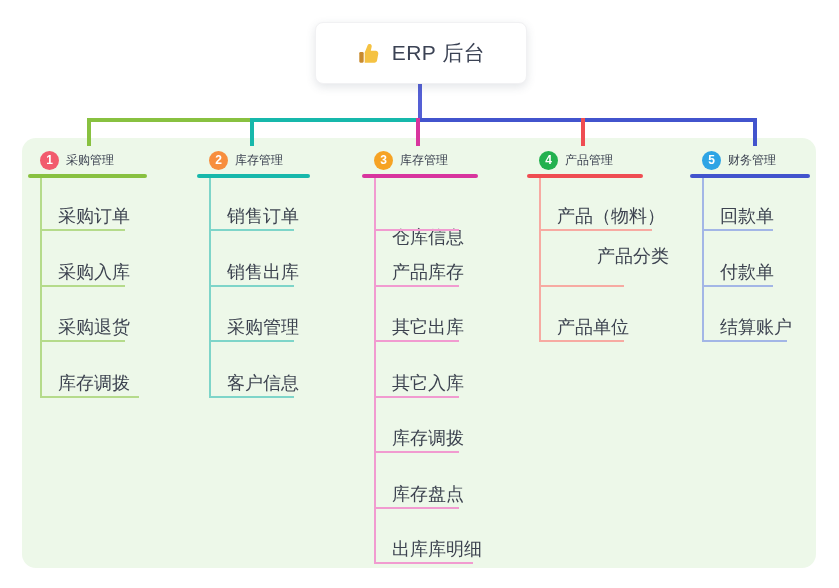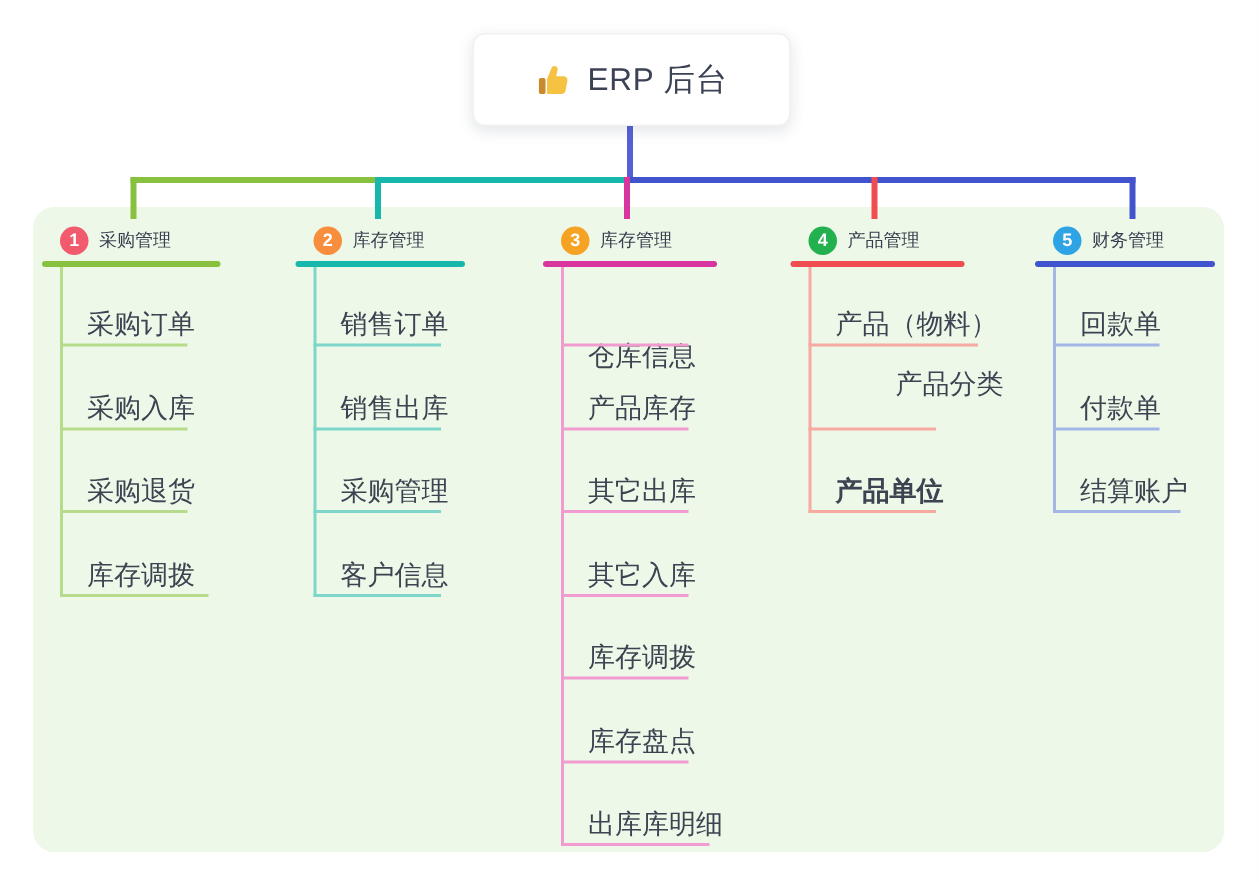--- a/index.html
+++ b/index.html
@@ -108,21 +108,21 @@
     <div class="branch-node" style="left: 527px;">
       <span class="badge" style="background: rgb(35, 177, 79);">4</span>
       <span class="branch-label">产品管理</span>
     </div>
     <div class="branch-underline" style="left: 527px; width: 116px; background: rgb(239, 77, 82);"></div>
     <div class="rail" style="left: 539px; height: 164px; background: rgb(247, 170, 162);"></div>
     <div class="child-label" style="left: 557px; top: 205px;">产品（物料）</div>
     <div class="child-underline" style="left: 539px; top: 229px; width: 113px; background: rgb(247, 170, 162);"></div>
     <div class="child-label" style="left: 557px; top: 245px; margin-left: 40px;">产品分类</div>
     <div class="child-underline" style="left: 539px; top: 284.5px; width: 85px; background: rgb(247, 170, 162);"></div>
-    <div class="child-label" style="left: 557px; top: 316px; font-weight: bold;">产品单位</div>
+    <div class="child-label" style="left: 557px; top: 316px;">产品单位</div>
     <div class="child-underline" style="left: 539px; top: 340px; width: 85px; background: rgb(247, 170, 162);"></div>
     <div class="branch-node" style="left: 690px;">
       <span class="badge" style="background: rgb(46, 164, 229);">5</span>
       <span class="branch-label">财务管理</span>
     </div>
     <div class="branch-underline" style="left: 690px; width: 120px; background: rgb(66, 84, 205);"></div>
     <div class="rail" style="left: 702px; height: 164px; background: rgb(163, 182, 230);"></div>
     <div class="child-label" style="left: 720px; top: 205px;">回款单</div>
     <div class="child-underline" style="left: 702px; top: 229px; width: 71px; background: rgb(163, 182, 230);"></div>
     <div class="child-label" style="left: 720px; top: 260.5px;">付款单</div>

